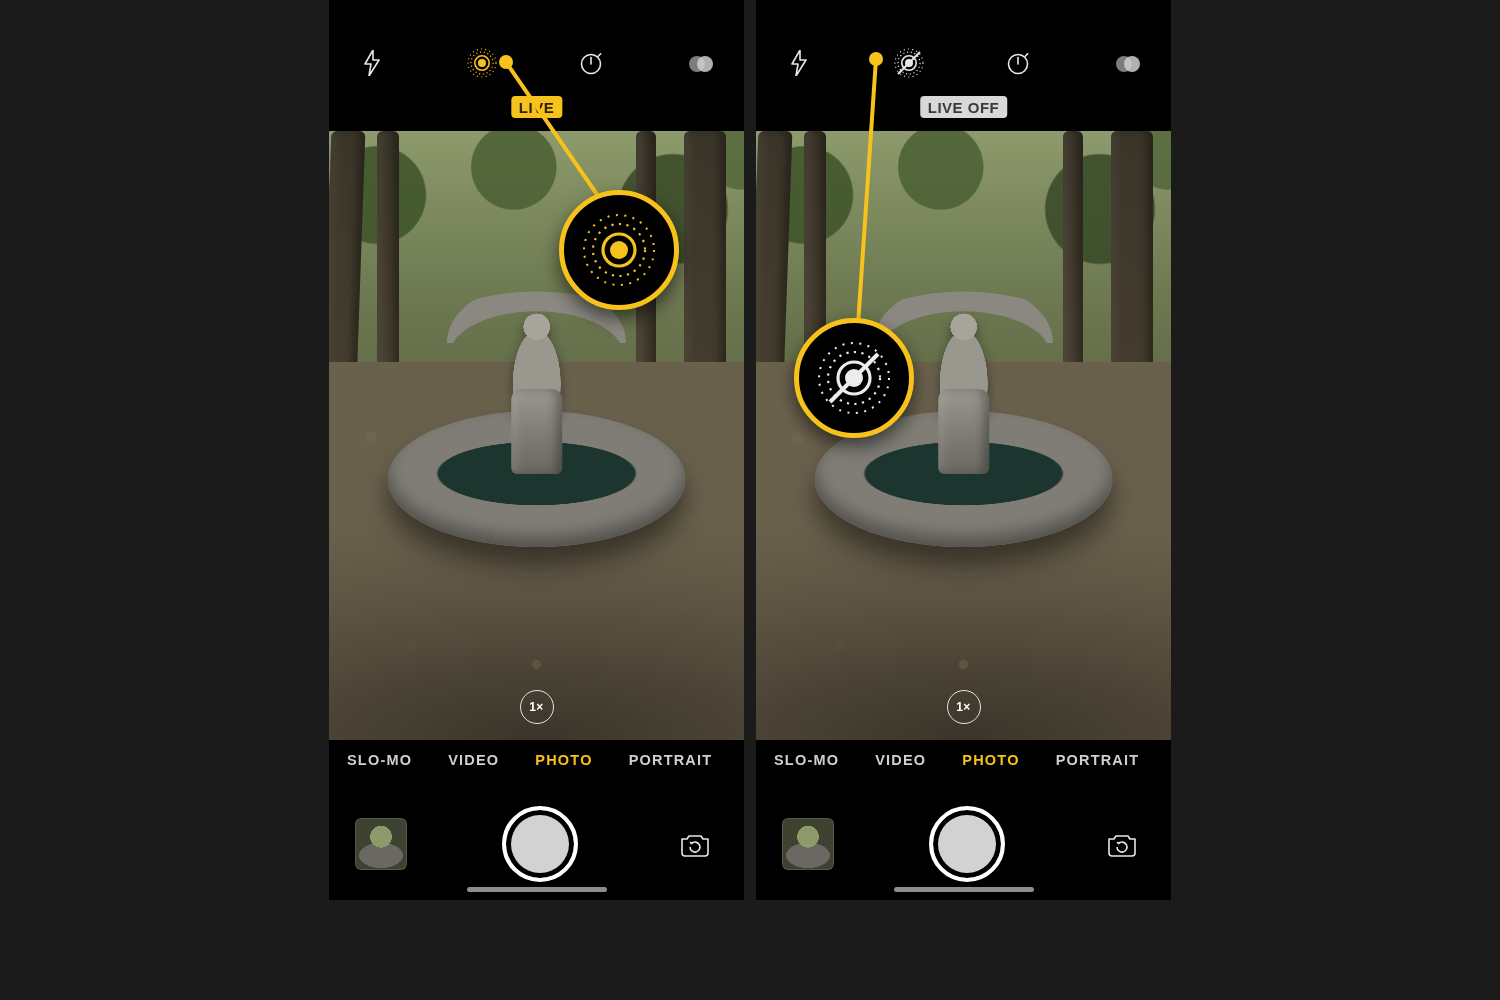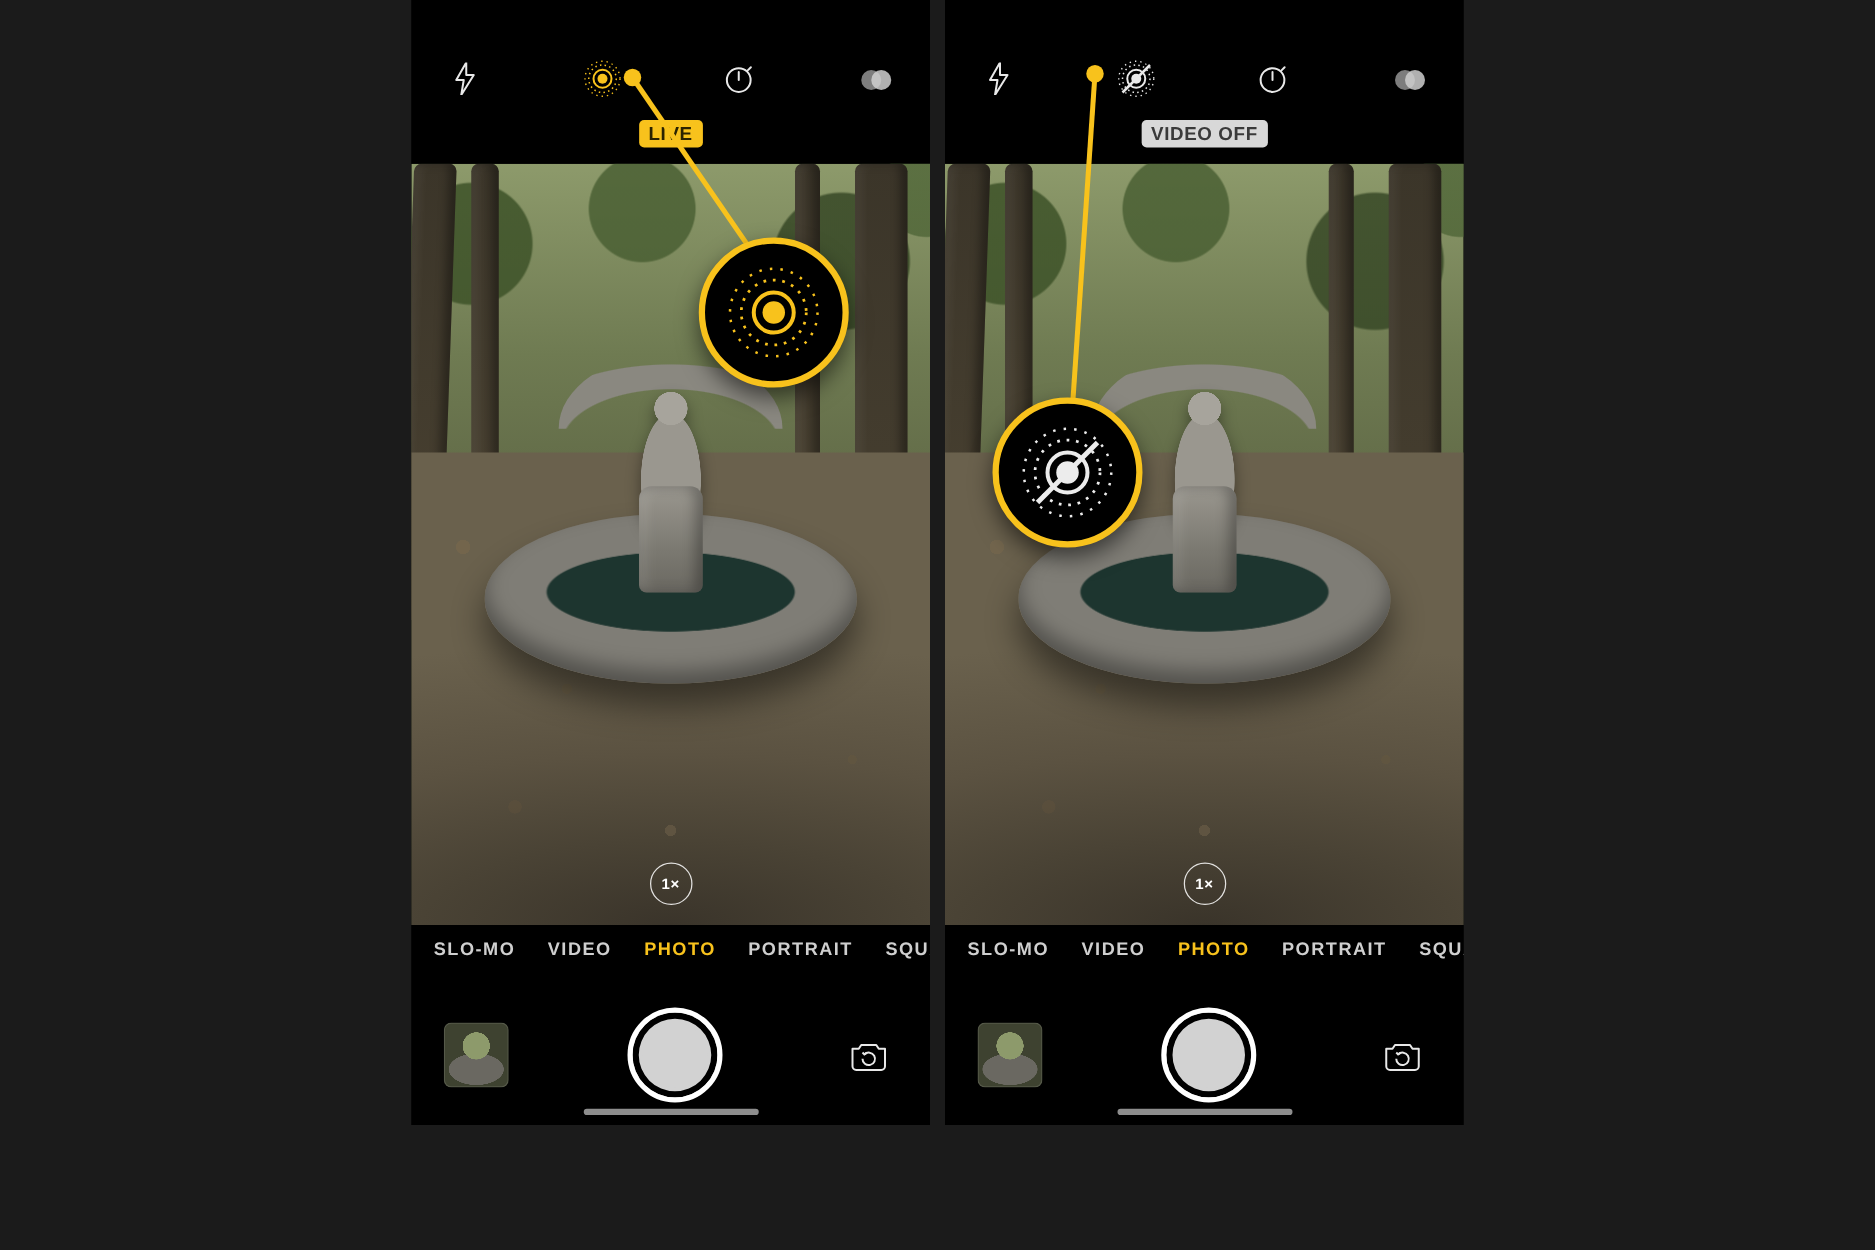--- a/index.html
+++ b/index.html
@@ -125,21 +125,21 @@
                     background:#7b7971; transform:translateX(-50%); }
   .zoom-pill { position:absolute; left:50%; bottom:16px; transform:translateX(-50%);
                width:34px; height:34px; border-radius:50%;
                border:1.5px solid rgba(255,255,255,.85);
                color:#fff; font-size:12px; font-weight:600;
                display:flex; align-items:center; justify-content:center;
                letter-spacing:.5px;
   }
   .modebar {
     height: var(--modebar-h);
-    display:flex; align-items:center; gap:26px;
+    display:flex; align-items:center; gap:36px;
     padding: 0 18px; color: var(--text-muted);
     font-size:14.5px; letter-spacing:1.2px; font-weight:600;
     overflow:hidden; white-space:nowrap;
   }
   .mode { color:#cfcfcf; }
   .mode.active { color: var(--yellow); }
   .mode.cut { color:#cfcfcf; }
   .bottombar {
     height: var(--bottombar-h);
     position:relative;
@@ -304,21 +304,21 @@
           <path d="M13 14 L13 7.5" stroke="#e8e8e8" stroke-width="1.6" stroke-linecap="round"></path>
           <path d="M20.2 6.3 L22.7 3.8" stroke="#e8e8e8" stroke-width="1.6" stroke-linecap="round"></path>
         </svg>
       </div>
       <div class="slot">
         <svg width="28" height="24" viewBox="0 0 28 24">
           <circle cx="10" cy="13" r="8" fill="#7d7d7d"></circle>
           <circle cx="18" cy="13" r="8" fill="#cfcfcf" fill-opacity=".85"></circle>
         </svg>
       </div>
-      <div class="badge live-off">VIDEO OFF</div>
+      <div class="badge live-off">LIVE OFF</div>
     </div>
 
     <div class="viewfinder">
       <div class="photo">
         <div class="sky"></div>
         <div class="canopy"></div>
         <div class="tree l1"></div>
           <div class="tree l2"></div>
         <div class="tree r1"></div>
           <div class="tree r2"></div>

